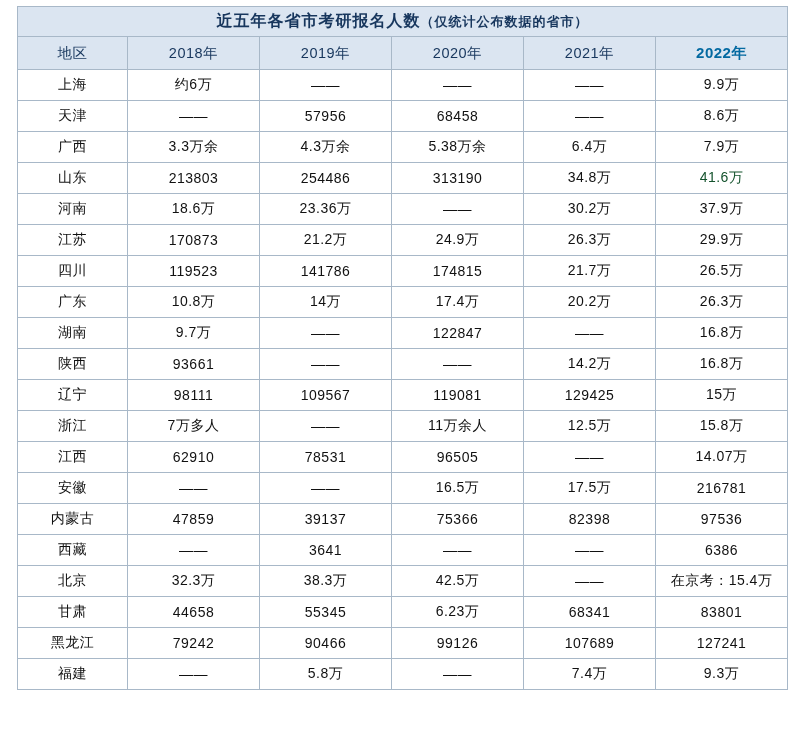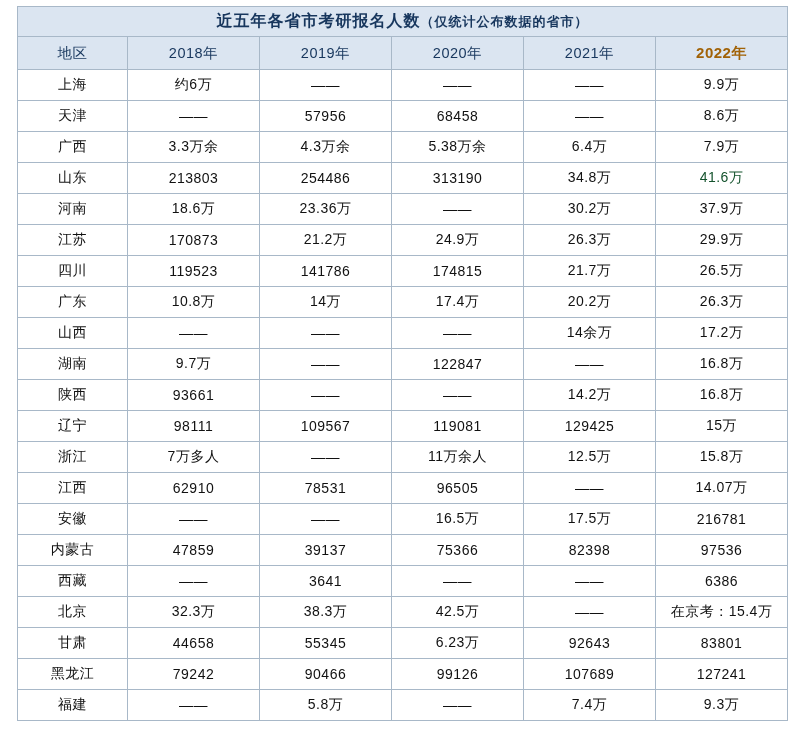--- a/index.html
+++ b/index.html
@@ -50,21 +50,21 @@
   .title-sub { font-size: 13px; font-weight: bold; }
   tr.head-row td {
     background: #dbe5f1;
     font-size: 14.5px;
     color: #17365d;
     height: 33px;
   }
   tr.head-row td.col-last {
     font-weight: bold;
     font-size: 15px;
-    color: #a16207;
+    color: #0369a1;
   }
   td.region {
     letter-spacing: 3px;
   }
   td.last-col {
     font-weight: bold;
     font-size: 15px;
   }
   td.highlight {
     color: #14532d;
@@ -160,28 +160,20 @@
         </tr>
         <tr>
           <td class="region">广东</td>
           <td>10.8万</td>
           <td>14万</td>
           <td>17.4万</td>
           <td>20.2万</td>
           <td class="last-col">26.3万</td>
         </tr>
         <tr>
-          <td class="region">山西</td>
-          <td>——</td>
-          <td>——</td>
-          <td>——</td>
-          <td>14余万</td>
-          <td class="last-col">17.2万</td>
-        </tr>
-        <tr>
           <td class="region">湖南</td>
           <td>9.7万</td>
           <td>——</td>
           <td>122847</td>
           <td>——</td>
           <td class="last-col">16.8万</td>
         </tr>
         <tr>
           <td class="region">陕西</td>
           <td>93661</td>
@@ -244,21 +236,21 @@
           <td>38.3万</td>
           <td>42.5万</td>
           <td>——</td>
           <td class="last-col">在京考：15.4万</td>
         </tr>
         <tr>
           <td class="region">甘肃</td>
           <td>44658</td>
           <td>55345</td>
           <td>6.23万</td>
-          <td>92643</td>
+          <td>68341</td>
           <td class="last-col">83801</td>
         </tr>
         <tr>
           <td class="region">黑龙江</td>
           <td>79242</td>
           <td>90466</td>
           <td>99126</td>
           <td>107689</td>
           <td class="last-col">127241</td>
         </tr>

